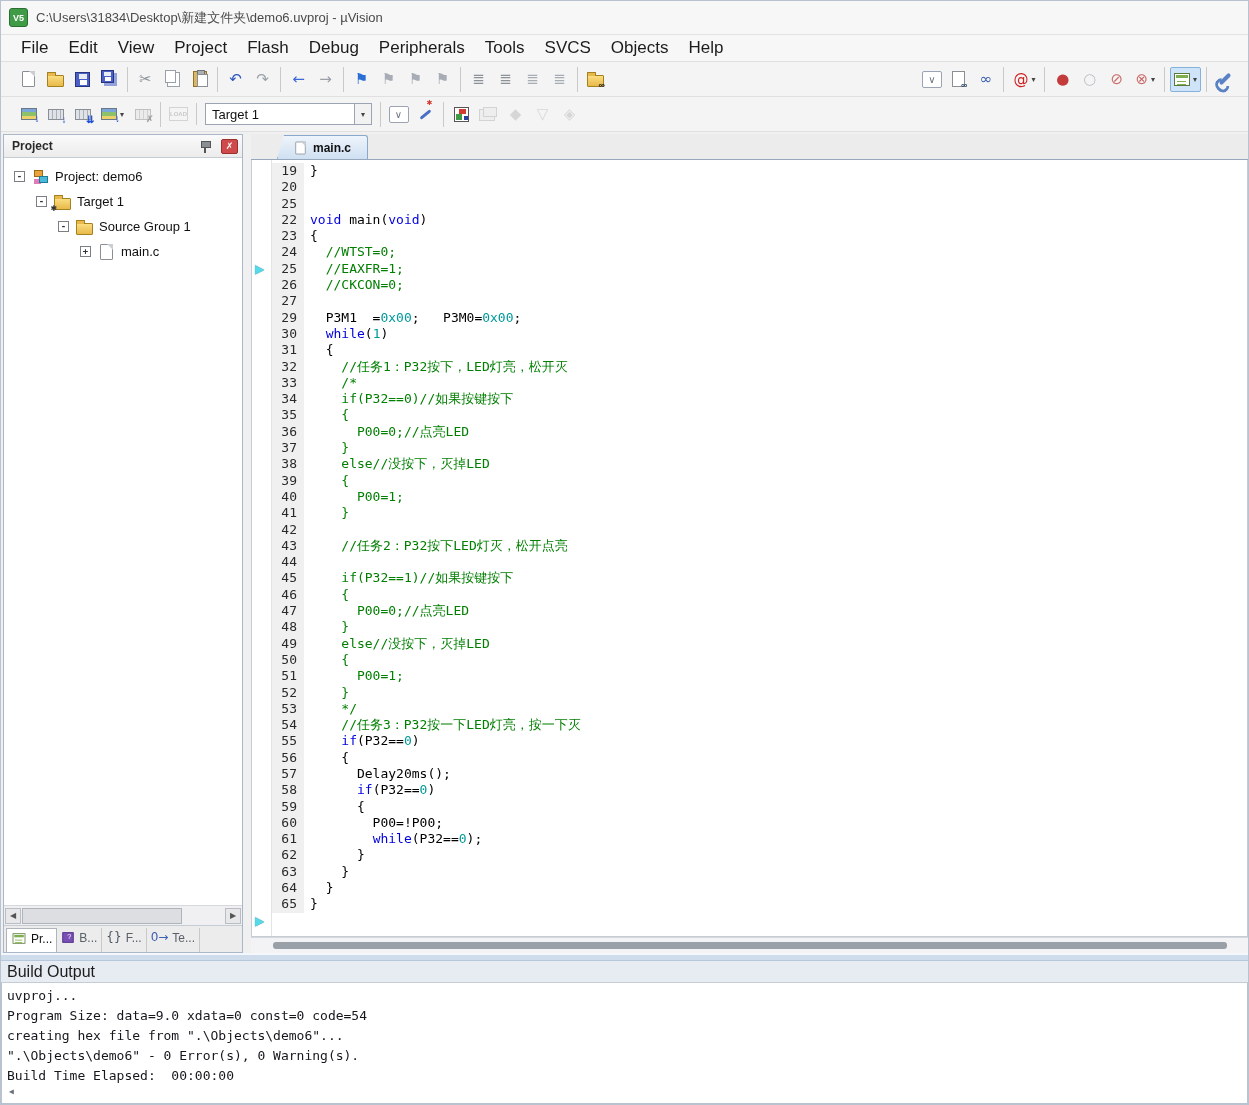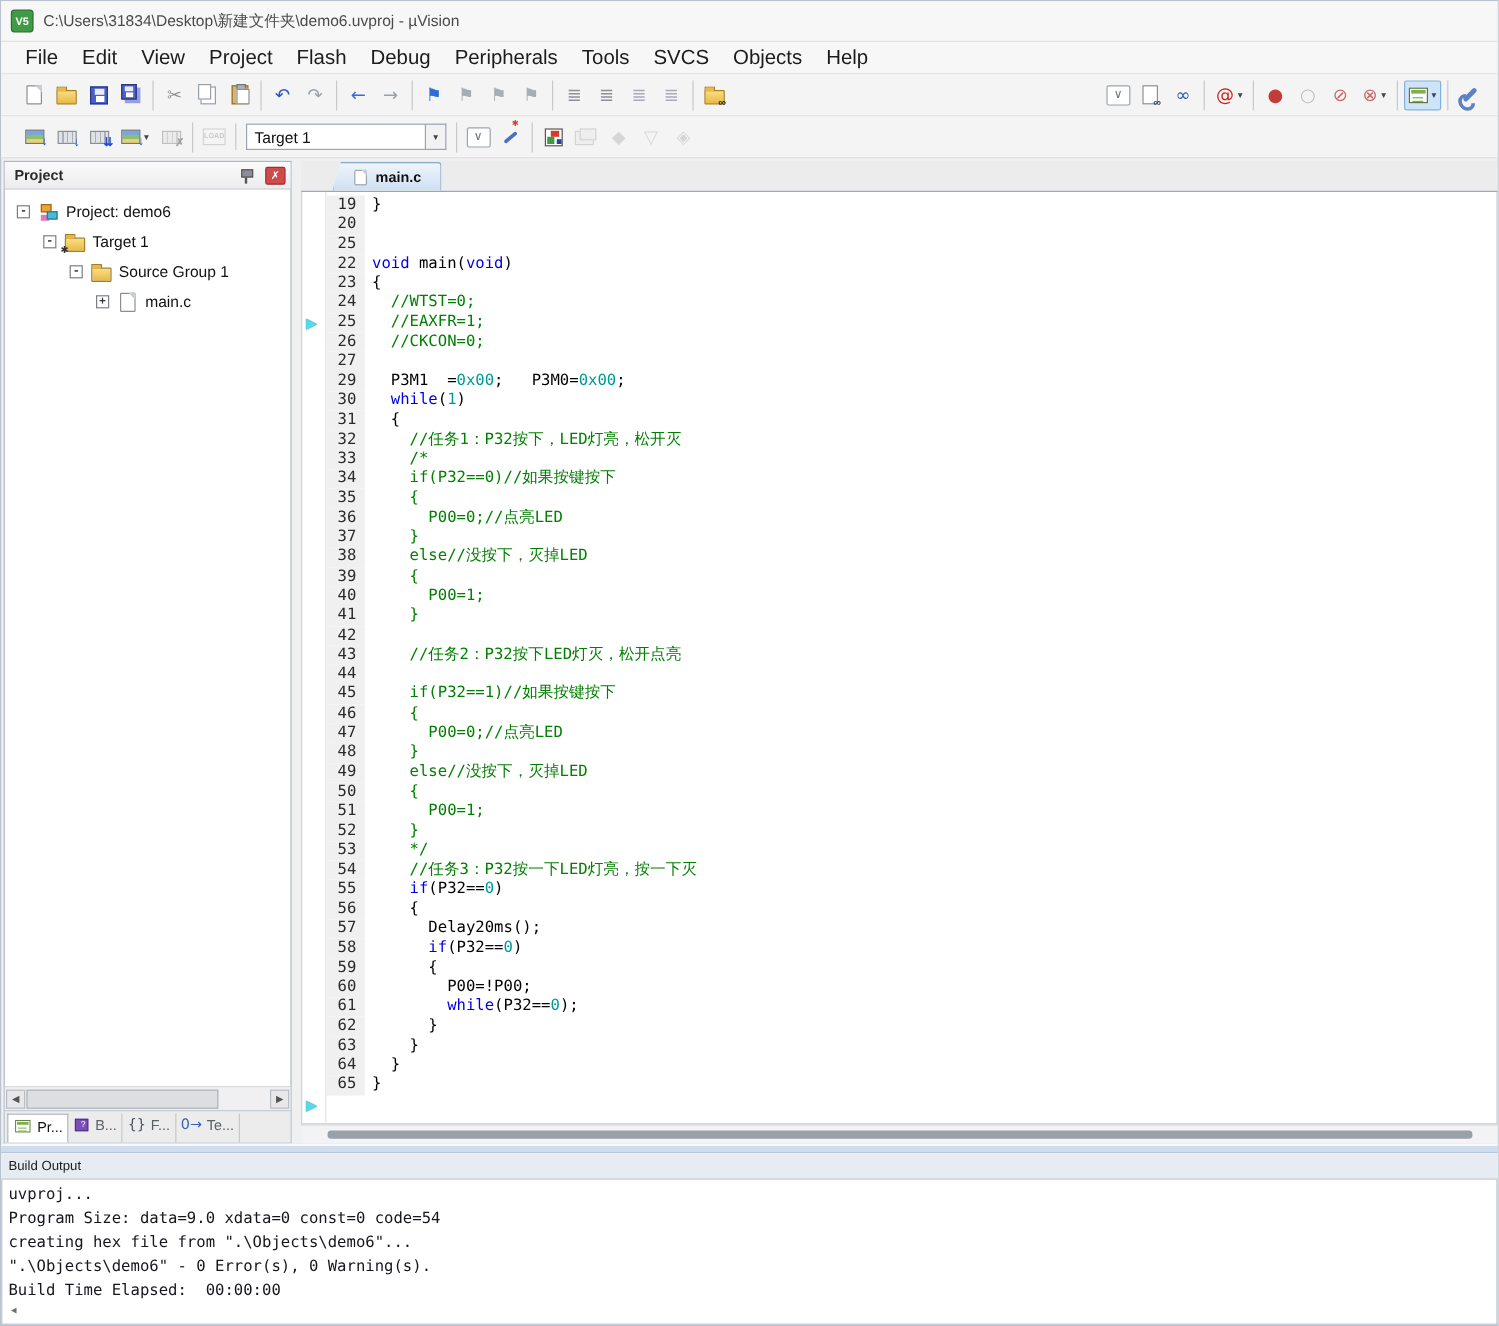--- a/index.html
+++ b/index.html
@@ -153,21 +153,21 @@
   .tk-d { color:#000; } .tk-k { color:#0000e0; } .tk-n { color:#009999; } .tk-c { color:#007f00; }
   .code-hscroll { height:16px; background:#f3f3f5; border-top:1px solid #d5d9de; display:flex; align-items:center;
                   flex:0 0 auto; padding:0 2px 0 22px; }
   .code-hthumb { height:7px; background:#9aa0a8; border-radius:3px; width:98%; }
 
   .hsplit { height:8px; background:#cfdcec; border-top:2px solid #f4f7fb; border-bottom:1px solid #b8c8dc; flex:0 0 auto; }
 
   
   .build-output { flex:0 0 auto; display:flex; flex-direction:column; height:143px; background:#fff; }
   .bo-header { height:22px; background:#e7ecf3; border-bottom:1px solid #c5ccd4; display:flex; align-items:center;
-               padding-left:6px; font-size:11px; color:#1c1c1c; flex:0 0 auto; }
+               padding-left:6px; font-size:16px; color:#1c1c1c; flex:0 0 auto; }
   .bo-body { flex:1 1 auto; border:1px solid #b9c3cf; border-top:none; overflow:hidden; padding:3px 0 0 5px;
              font-family:"DejaVu Sans Mono","Liberation Mono",monospace; font-size:13px; color:#16161d; }
   .out-line { height:20px; line-height:20px; white-space:pre; }
   .bo-scrollhint { height:10px; display:flex; align-items:flex-end; padding-left:2px; font-size:8px; color:#6a7078; }
 </style>
 </head>
 <body>
 
 <div class="app">
 

